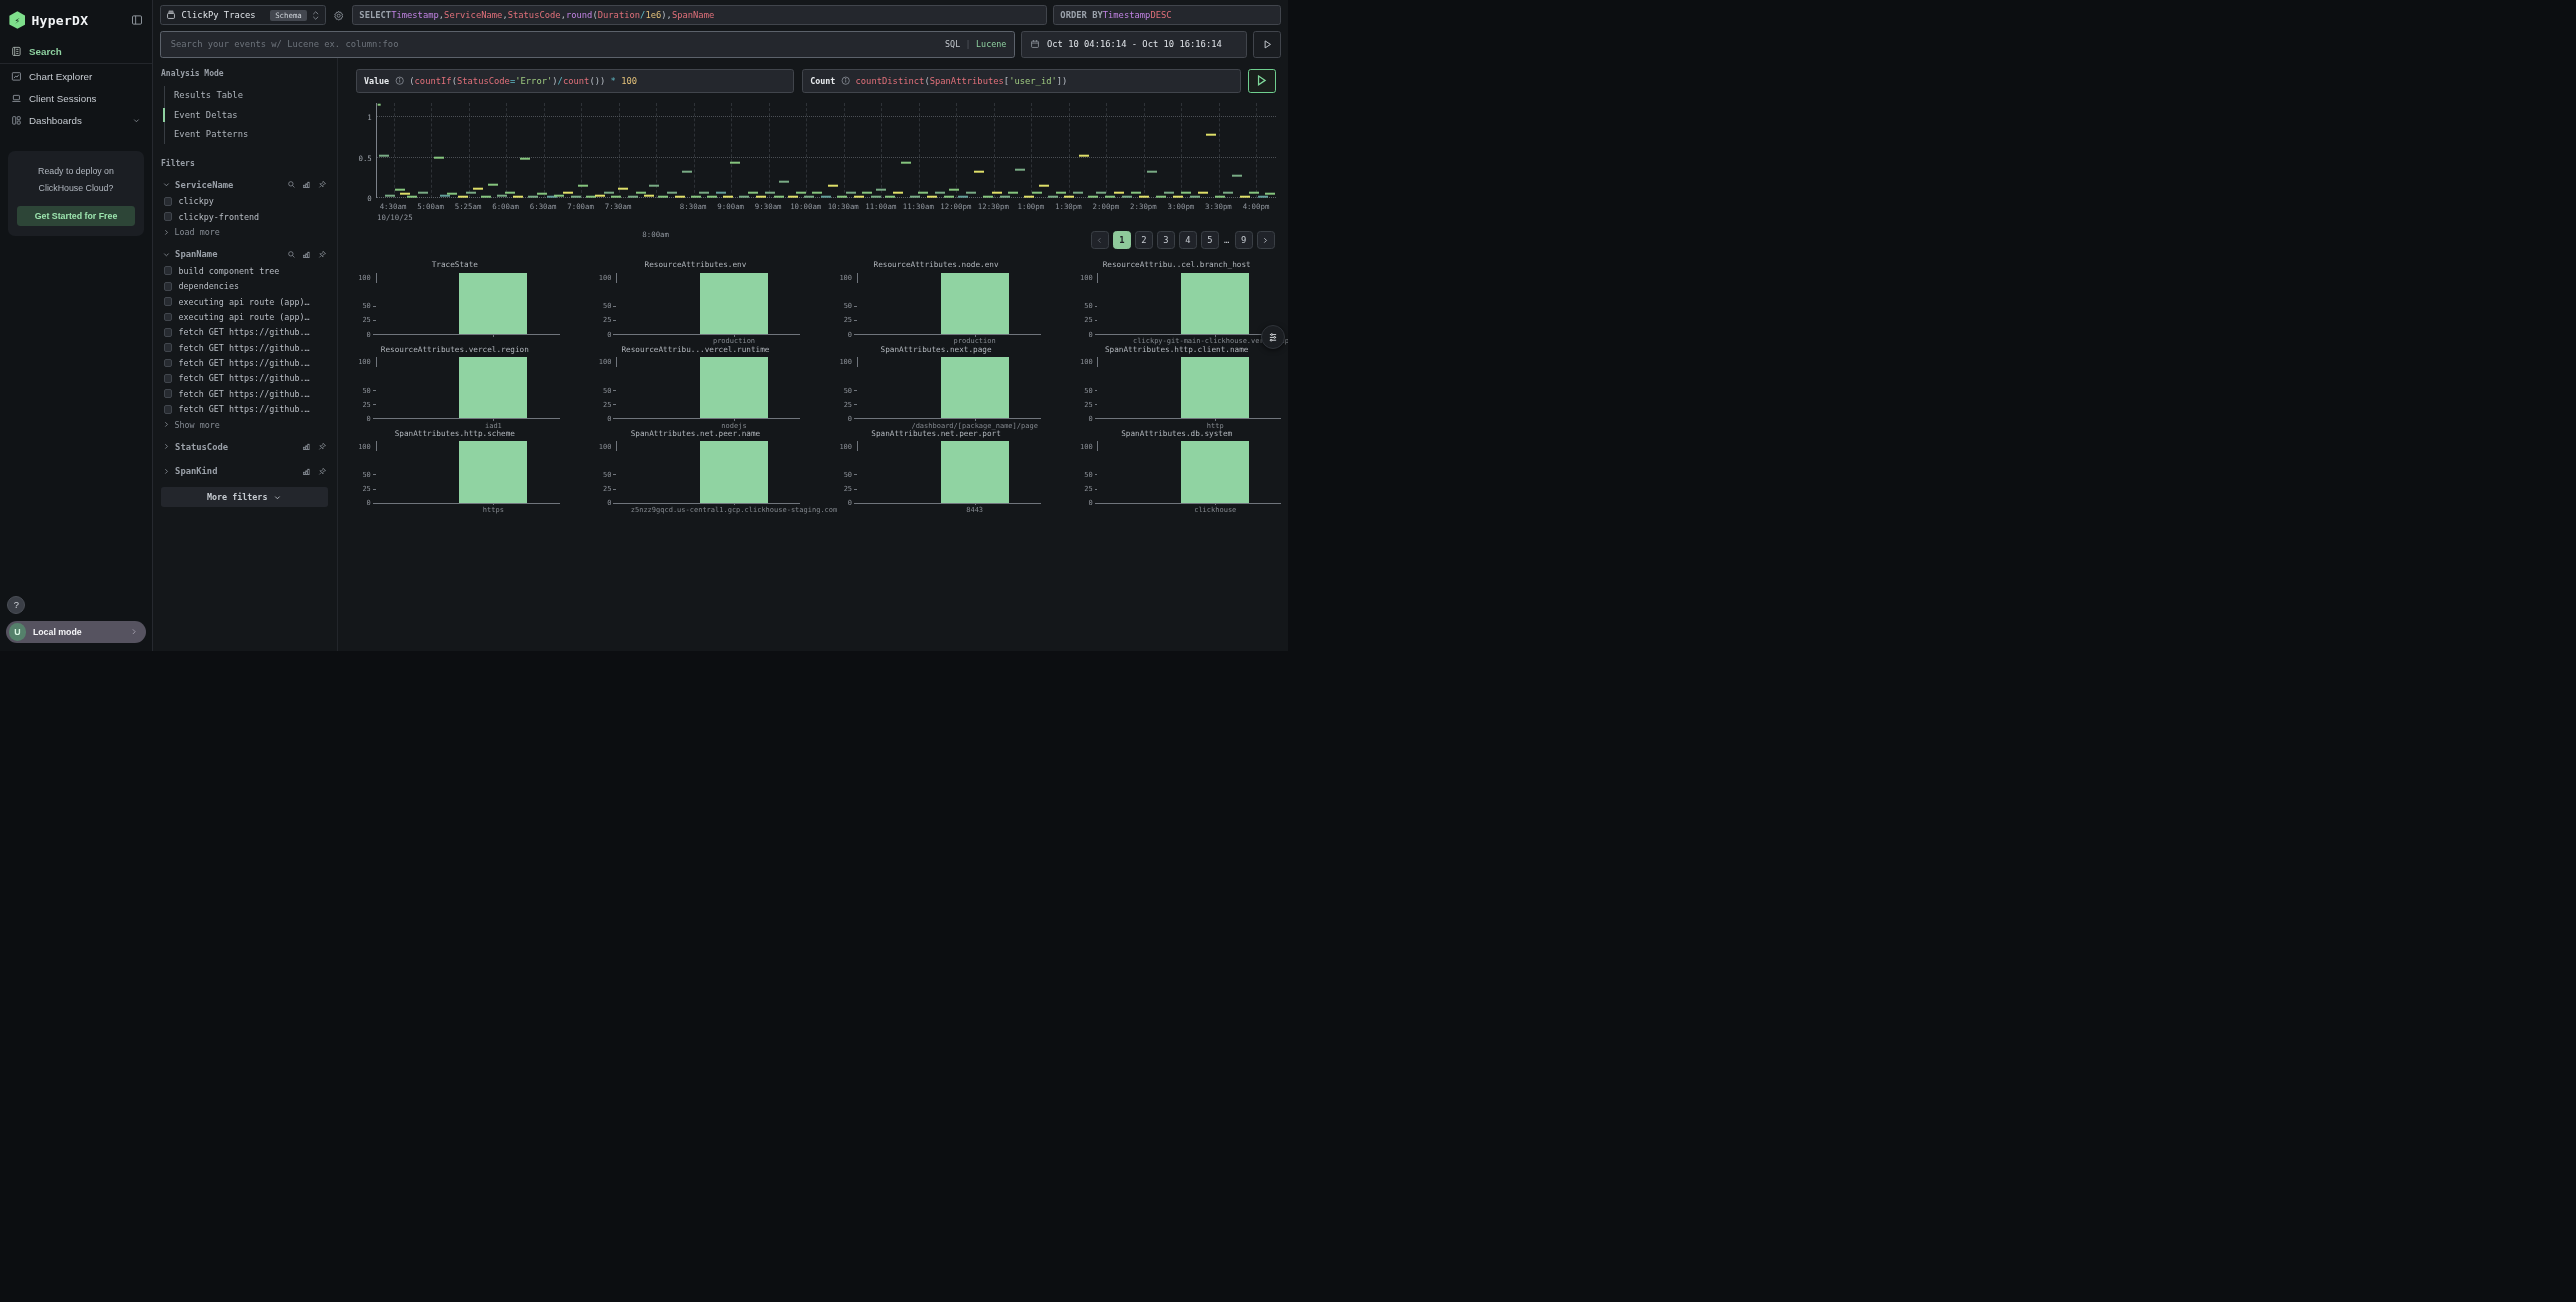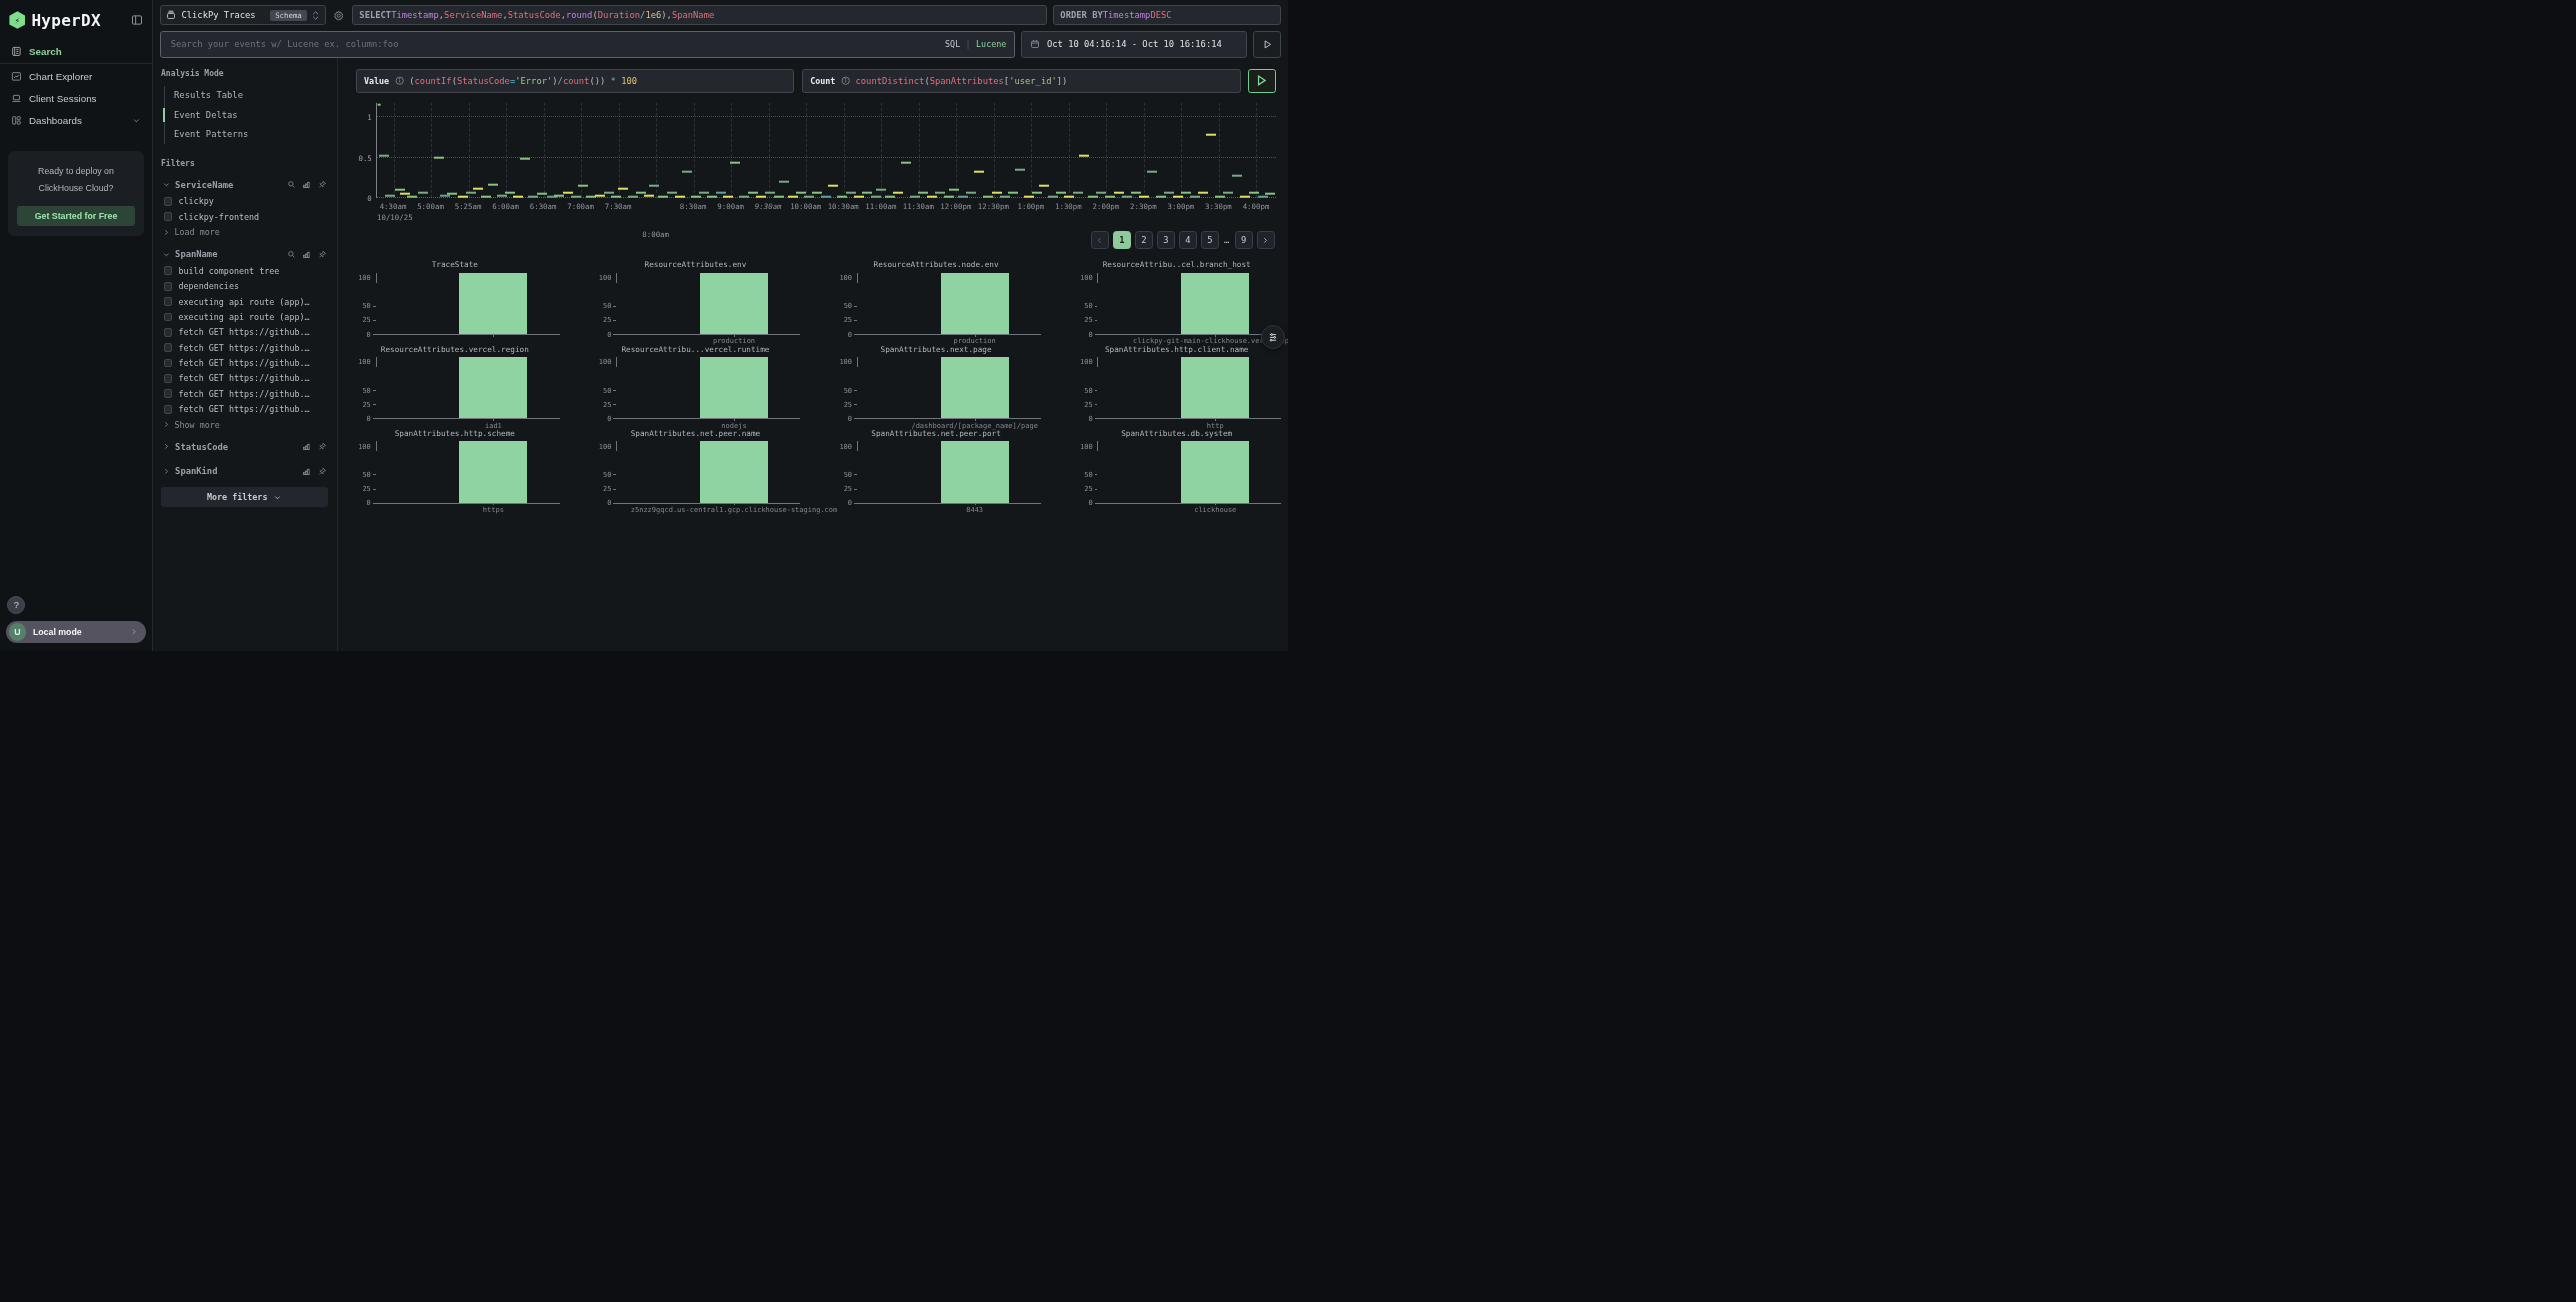--- a/index.html
+++ b/index.html
@@ -4,21 +4,21 @@
 <style>
   html,body{margin:0;padding:0;background:#0c0e11;}
   *{box-sizing:border-box;}
   .app{position:relative;width:1288px;height:651px;display:flex;overflow:hidden;
        background:#14171a;font-family:"DejaVu Sans Mono","Liberation Mono",monospace;color:#c9ced5;}
   
   .sidebar{width:153px;flex:0 0 153px;background:#101316;border-right:0.7px solid #26292f;display:flex;flex-direction:column;}
   .brand-row{height:40px;display:flex;align-items:center;padding:0 9.4px;gap:6px;}
   .logo-badge{width:16px;height:17.5px;background:#7ede8b;clip-path:polygon(50% 0,100% 25%,100% 75%,50% 100%,0 75%,0 25%);
               display:flex;align-items:center;justify-content:center;color:#10251a;font-size:9.4px;font-weight:bold;}
-  .brand{font-weight:bold;font-size:16px;color:#f2f4f6;letter-spacing:0.3px;flex:1;}
+  .brand{font-weight:bold;font-size:13px;color:#f2f4f6;letter-spacing:0.3px;flex:1;}
   .panel-toggle{background:none;border:none;color:#9aa0a8;padding:0;cursor:pointer;}
   .nav-item{display:flex;align-items:center;gap:7.4px;height:22px;padding:0 10.8px;font-family:"Liberation Sans",sans-serif;
             font-size:9.8px;color:#c6cbd1;cursor:pointer;}
   .nav-item .nav-ic{color:#9aa0a8;display:flex;}
   .nav-item.active{color:#8fd2a1;font-weight:bold;}
   .nav-item.active .nav-ic{color:#b9c4bd;}
   .nav-lbl{flex:1;}
   .nav-chev{color:#8a9098;display:flex;}
   .nav-divider{height:0.7px;background:#23262b;margin:1.3px 0;}
   .promo{margin:20px 8px 0;background:#1b1e23;border-radius:6.7px;padding:12px 9.4px 10.8px;text-align:center;}
@@ -674,21 +674,21 @@
               <div class="xlab" style="left: 1.944%;">4:30am</div>
               <div class="xlab" style="left: 6.1107%;">5:00am</div>
               <div class="xlab" style="left: 10.2774%;">5:25am</div>
               <div class="xlab" style="left: 14.4441%;">6:00am</div>
               <div class="xlab" style="left: 18.6108%;">6:30am</div>
               <div class="xlab" style="left: 22.7775%;">7:00am</div>
               <div class="xlab" style="left: 26.9442%;">7:30am</div>
               <div class="xlab" style="left: 31.1109%; margin-top: 28px;">8:00am</div>
               <div class="xlab" style="left: 35.2776%;">8:30am</div>
               <div class="xlab" style="left: 39.4443%;">9:00am</div>
-              <div class="xlab" style="left: 43.611%; font-style: italic;">9:30am</div>
+              <div class="xlab" style="left: 43.611%;">9:30am</div>
               <div class="xlab" style="left: 47.7777%;">10:00am</div>
               <div class="xlab" style="left: 51.9444%;">10:30am</div>
               <div class="xlab" style="left: 56.1111%;">11:00am</div>
               <div class="xlab" style="left: 60.2778%;">11:30am</div>
               <div class="xlab" style="left: 64.4445%;">12:00pm</div>
               <div class="xlab" style="left: 68.6112%;">12:30pm</div>
               <div class="xlab" style="left: 72.7779%;">1:00pm</div>
               <div class="xlab" style="left: 76.9446%;">1:30pm</div>
               <div class="xlab" style="left: 81.1113%;">2:00pm</div>
               <div class="xlab" style="left: 85.278%;">2:30pm</div>

